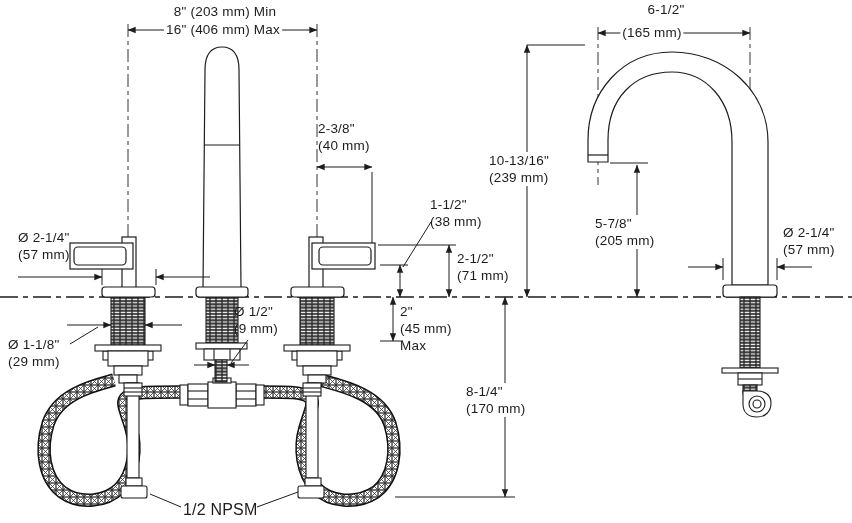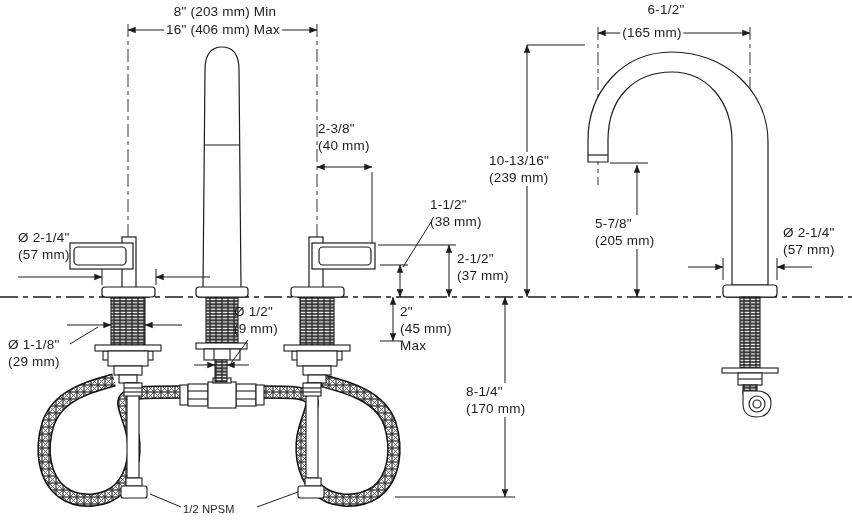--- a/index.html
+++ b/index.html
@@ -212,21 +212,21 @@
     <div>(239 mm)</div>
   </div>
 
   <div class="lbl" style="left:430px;top:196px;">
     <div>1-1/2"</div>
     <div>(38 mm)</div>
   </div>
 
   <div class="lbl" style="left:457px;top:250px;">
     <div>2-1/2"</div>
-    <div>(37 mm)</div>
+    <div>(71 mm)</div>
   </div>
 
   <div class="lbl bg" style="left:593px;top:215px;">
     <div>5-7/8"</div>
     <div>(205 mm)</div>
   </div>
 
   <div class="lbl" style="left:18px;top:229px;">
     <div>Ø 2-1/4"</div>
     <div>(57 mm)</div>
@@ -251,15 +251,15 @@
   <div class="lbl" style="left:8px;top:336px;">
     <div>Ø 1-1/8"</div>
     <div>(29 mm)</div>
   </div>
 
   <div class="lbl bg" style="left:464px;top:383px;">
     <div>8-1/4"</div>
     <div>(170 mm)</div>
   </div>
 
-  <div class="lbl" style="left:183px;top:501px;font-size:11px;">1/2 NPSM</div>
+  <div class="lbl" style="left:183px;top:501px;font-size:16px;">1/2 NPSM</div>
 
 </div>
 
 </body></html>

